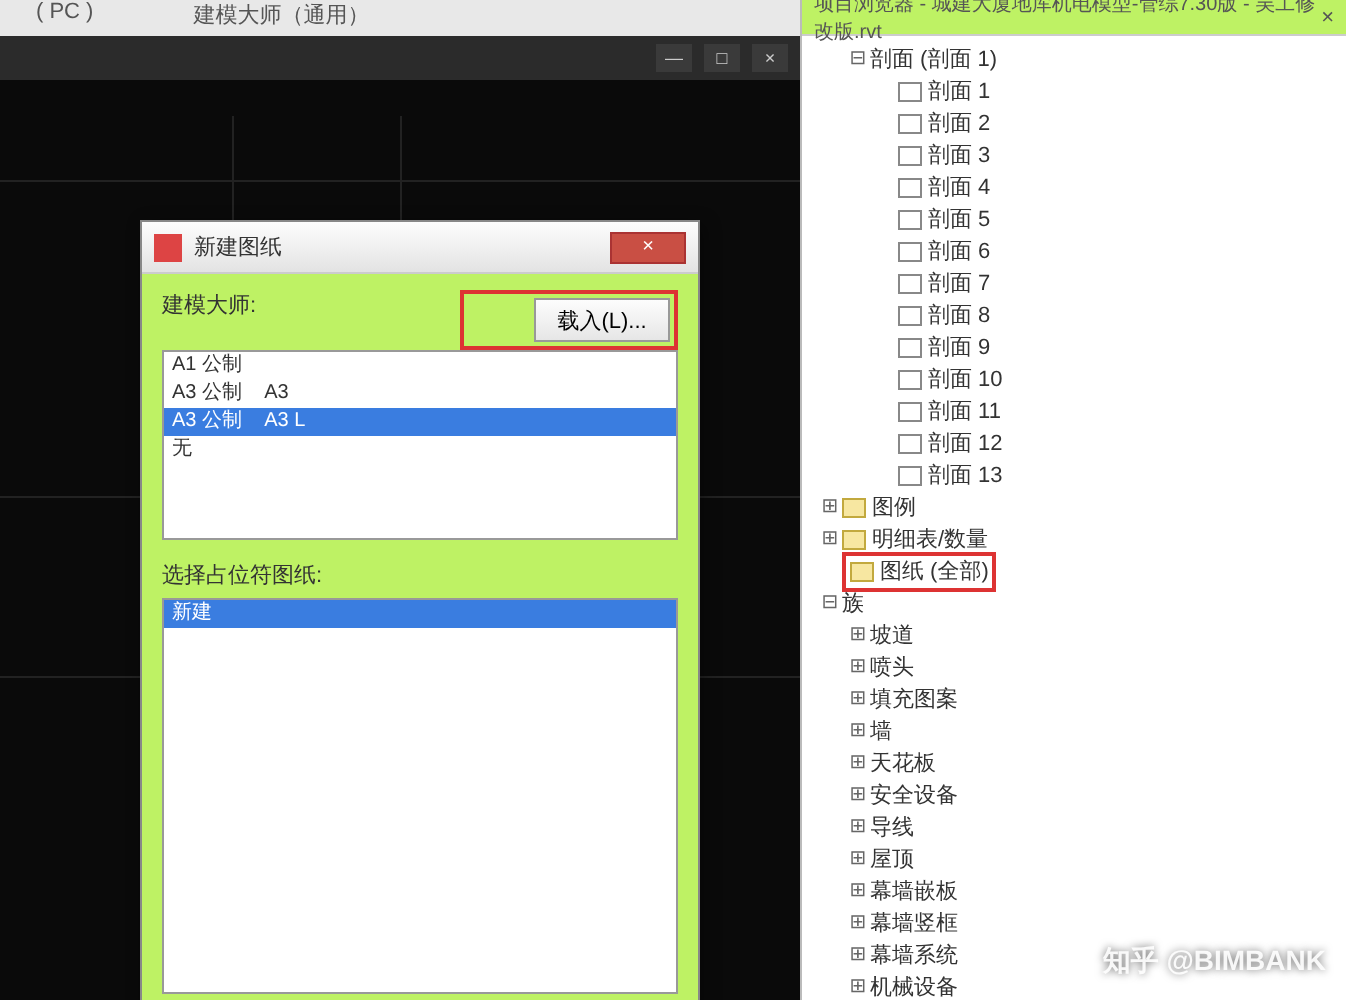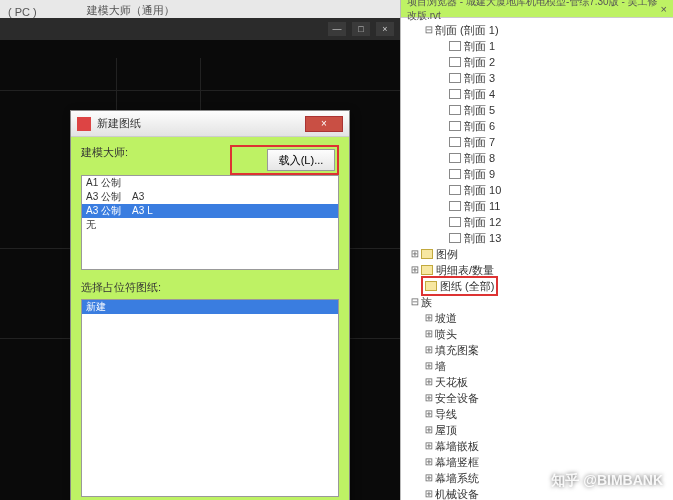--- a/index.html
+++ b/index.html
@@ -1,19 +1,19 @@
 <!DOCTYPE html>
 <html><head>
 <meta charset="utf-8">
 <style>
 * { margin: 0; padding: 0; box-sizing: border-box; font-family: "Microsoft YaHei", SimSun, sans-serif; }
 html, body { width: 673px; height: 500px; overflow: hidden; background: #a8a8a8; }
 
 
-.topbar { position: absolute; left: 0; top: 0; width: 400px; height: 18px; background: #e8e8e8; font-size: 11px; color: #555; padding-left: 8px; display: flex; align-items: flex-end; }
+.topbar { position: absolute; left: 0; top: 0; width: 400px; height: 18px; background: #e8e8e8; font-size: 11px; color: #555; padding-left: 18px; display: flex; align-items: flex-start; }
 .topbar span { margin-right: 50px; }
 
 
 .canvas-bg { position: absolute; left: 0; top: 18px; width: 400px; height: 482px; background: #0a0a0a; }
 .canvas-bg .titlebar { height: 22px; background: #2b2b2b; display:flex; justify-content:flex-end; align-items:center; gap:6px; padding-right:6px;}
 .winbtn { width:18px; height:14px; background:#3a3a3a; color:#ccc; font-size:9px; text-align:center; line-height:14px;}
 
 .cadline { position:absolute; background:#222; }
 
 

